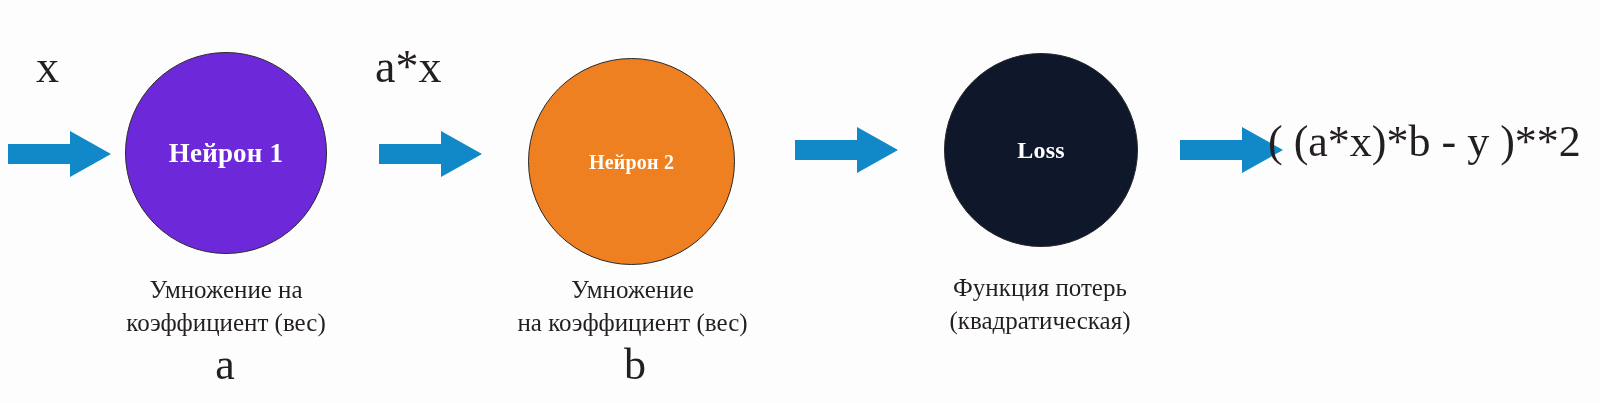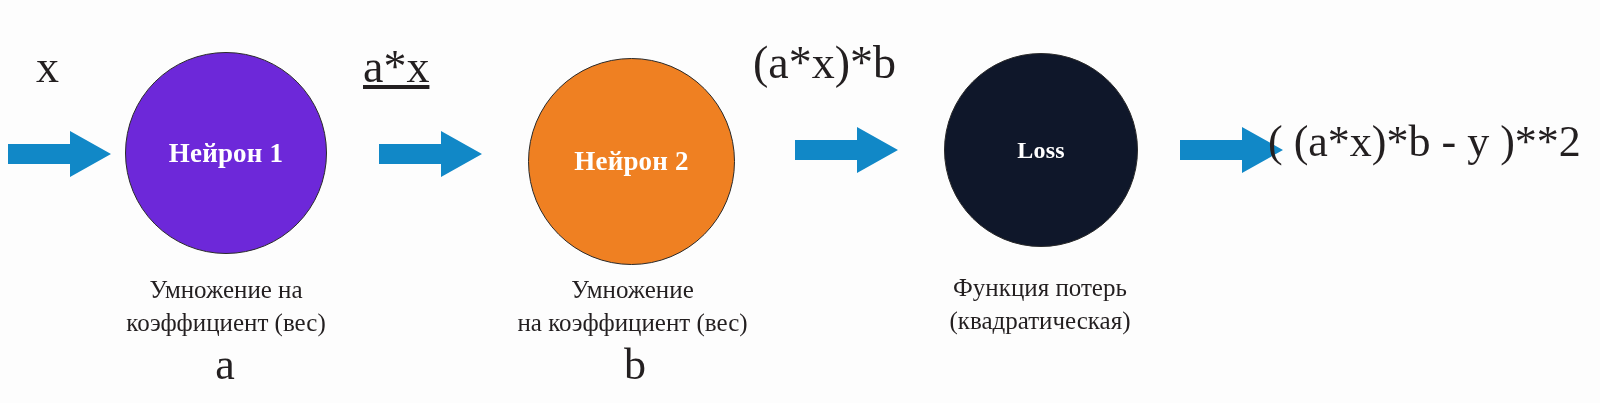--- a/index.html
+++ b/index.html
@@ -36,21 +36,21 @@
   }
   #node-neuron1 {
     left: 125px; top: 52px;
     width: 202px; height: 202px;
   }
   #node-neuron1 .node-label { font-size: 27px; }
   #node-neuron2 {
     left: 528px; top: 58px;
     width: 207px; height: 207px;
   }
-  #node-neuron2 .node-label { font-size: 27px; }
+  #node-neuron2 .node-label { font-size: 20px; }
   #node-loss {
     left: 944px; top: 53px;
     width: 194px; height: 194px;
   }
   #node-loss .node-label { font-size: 24px; }
 
   
   .arrow {
     position: absolute;
     width: 103px;
@@ -65,21 +65,21 @@
   
   .flow-label {
     position: absolute;
     color: #231f20;
     font-family: "Liberation Serif", "DejaVu Serif", serif;
     font-size: 46px;
     line-height: 1;
     white-space: nowrap;
   }
   #flow-x       { left: 36px;  top: 44px; }
-  #flow-ax      { left: 363px; top: 44px; text-decoration: underline; }
+  #flow-ax      { left: 375px; top: 44px; }
   #flow-axb     { left: 753px; top: 40px; }
   #flow-result  {
     left: 1268px; top: 120px;
     font-size: 44px;
   }
 
   
   .caption {
     position: absolute;
     text-align: center;
@@ -141,21 +141,20 @@
   <div class="node" id="node-neuron2" style="background:#ef8022">
     <span class="node-label">Нейрон 2</span>
   </div>
 
   <div class="node" id="node-loss" style="background:#0f172a">
     <span class="node-label">Loss</span>
   </div>
 
   <div class="flow-label" id="flow-x">x</div>
   <div class="flow-label" id="flow-ax">a*x</div>
-  <div class="flow-label" id="flow-axb">(a*x)*b</div>
   <div class="flow-label" id="flow-result">( (a*x)*b - y )**2</div>
 
   <div class="caption" id="caption-neuron1">Умножение на
 коэффициент (вес)</div>
   <div class="caption" id="caption-neuron2">Умножение
 на коэффициент (вес)</div>
   <div class="caption" id="caption-loss">Функция потерь
 (квадратическая)</div>
 
   <div class="weight" id="weight-a">a</div>

